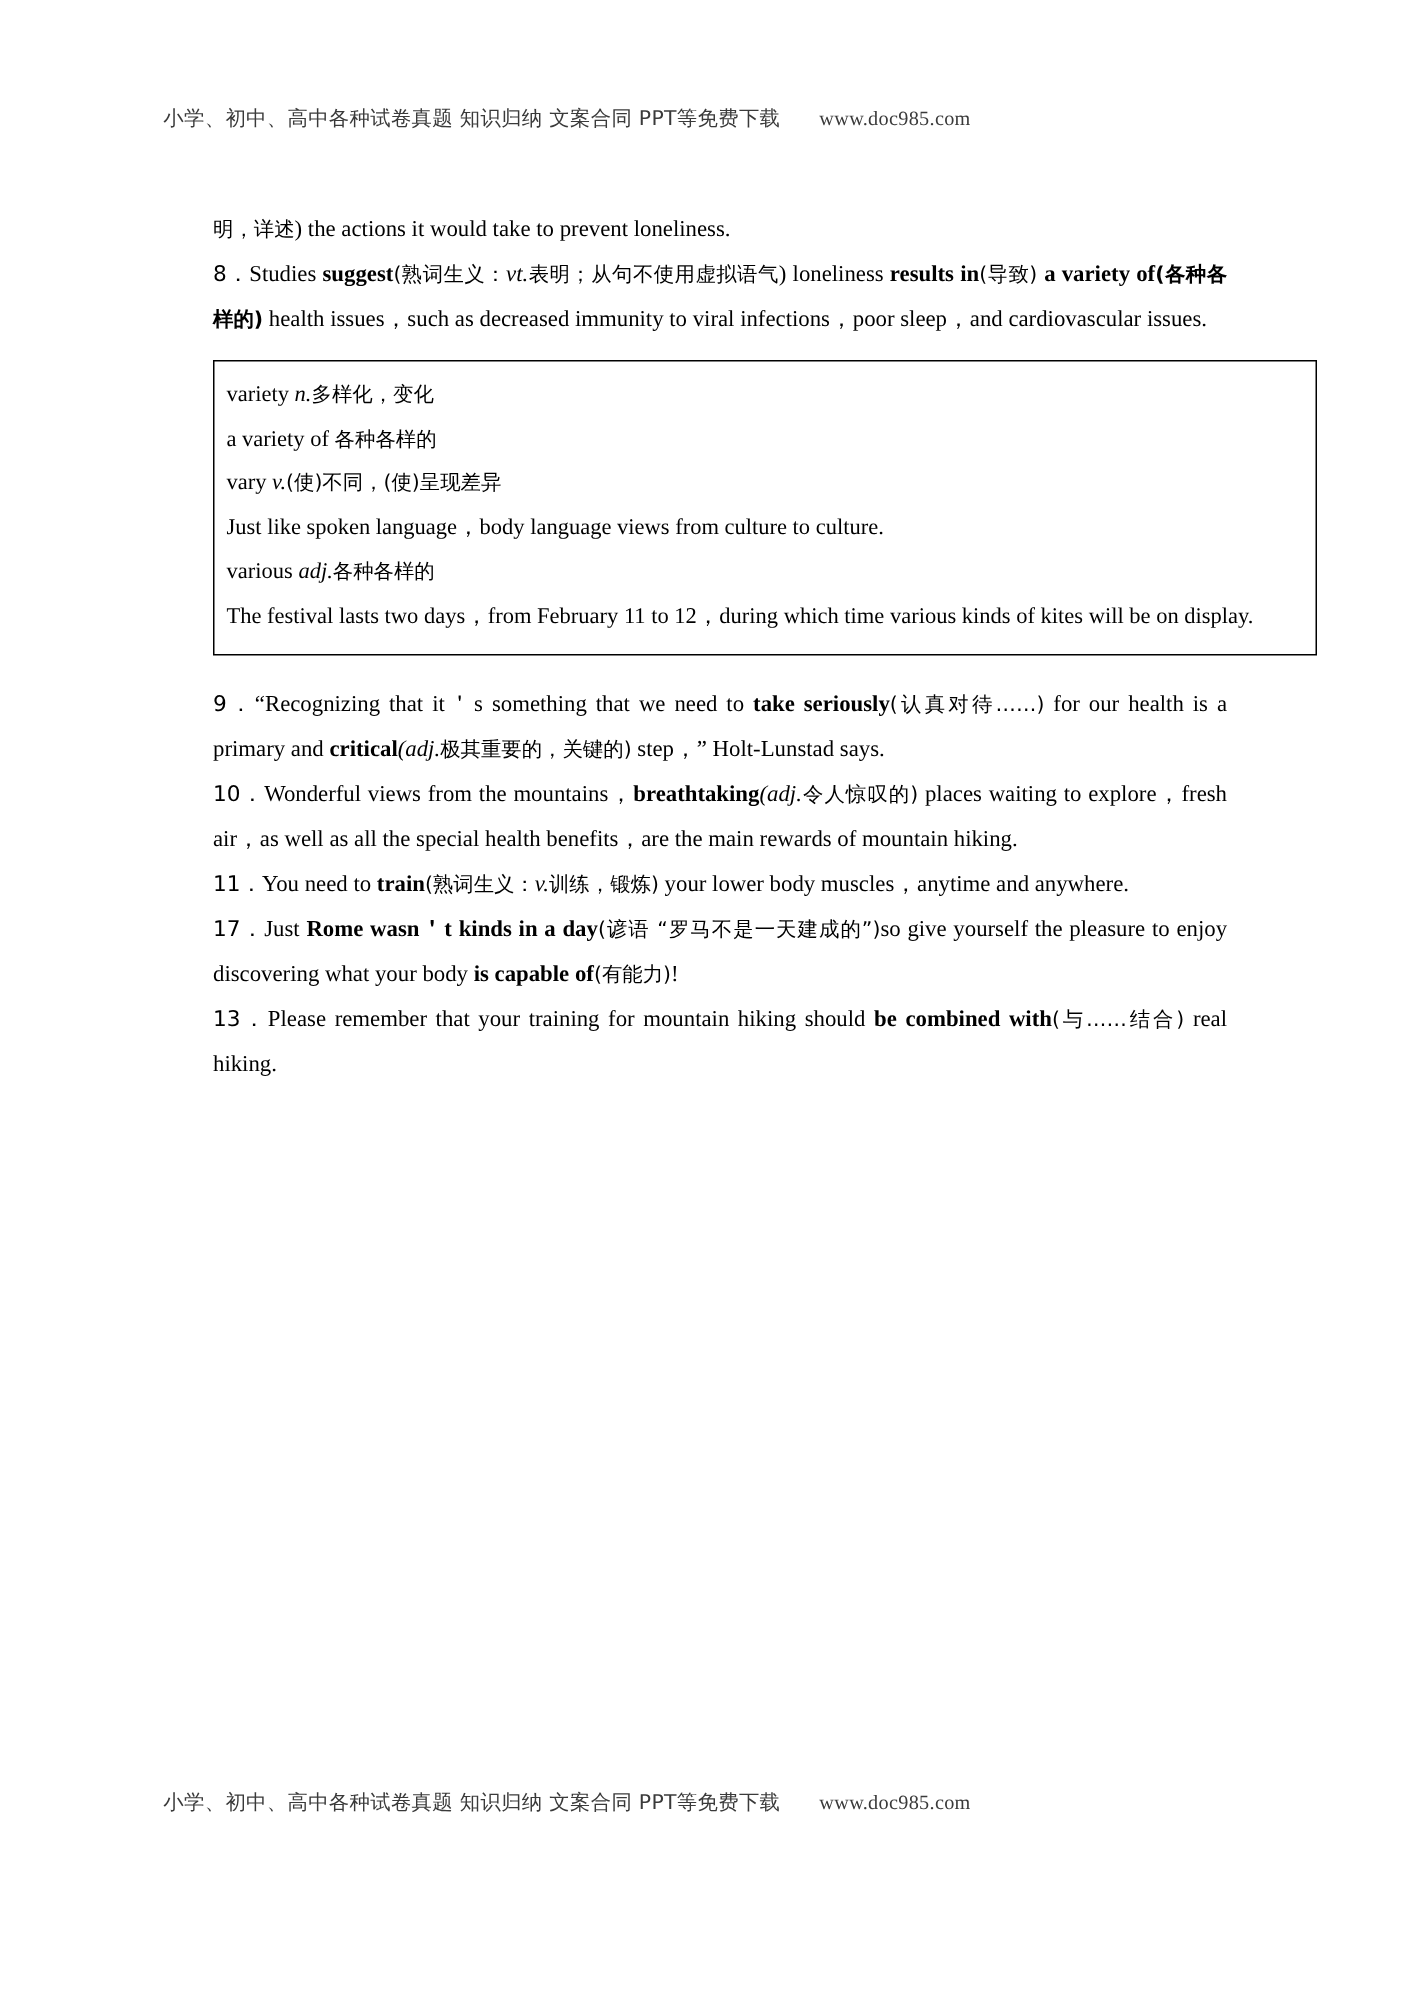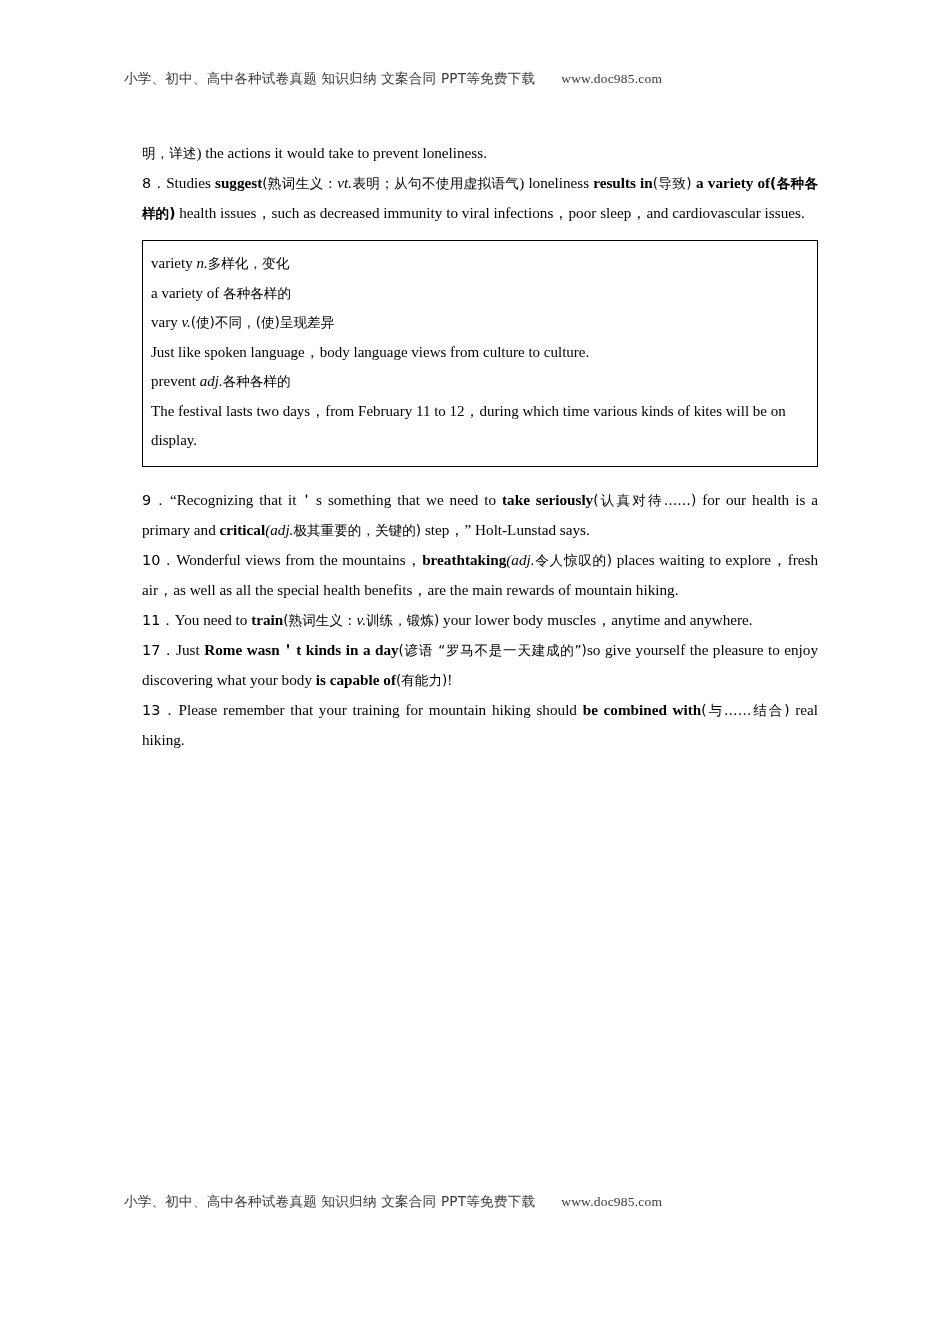--- a/index.html
+++ b/index.html
@@ -16,21 +16,21 @@
     overflow: hidden;
   }
   .page {
     position: relative;
     width: 950px;
     height: 1344px;
     box-sizing: border-box;
   }
   .header-note, .footer-note {
     position: absolute;
-    left: 16px;
+    left: 1px;
     width: 754px;
     text-align: center;
     font-family: "Liberation Sans", sans-serif;
     font-size: 13.5px;
     color: #3a3a3a;
     letter-spacing: 0.2px;
   }
   .header-note { top: 70px; }
   .footer-note { top: 1193px; }
   .header-note .site, .footer-note .site {
@@ -65,21 +65,21 @@
   .num {
     font-family: "DejaVu Sans", sans-serif;
     font-size: 14.4px;
   }
   .box {
     border: 1px solid #000000;
     margin-top: 12px;
     margin-bottom: 18px;
     padding: 8px 10px 10px 8px;
     box-sizing: border-box;
-    width: 676px;
+    width: 736px;
   }
   .box p {
     margin: 0;
     font-size: 15px;
     line-height: 29.5px;
     text-align: left;
   }
 </style>
 </head>
 <body>
@@ -94,21 +94,21 @@
 
     <p class="para"><span class="cn">明，详述</span><span>) the actions it would take to prevent loneliness.</span></p>
 
     <p class="para"><span class="num">8．</span><span>Studies </span><span class="b">suggest</span><span class="cn">(熟词生义：</span><span class="i">vt.</span><span class="cn">表明；从句不使用虚拟语气</span><span>) loneliness </span><span class="b">results in</span><span class="cn">(导致) </span><span class="b">a variety of</span><span class="cn-b">(各种各样的)</span><span> health issues，such as decreased immunity to viral infections，poor sleep，and cardiovascular issues.</span></p>
 
     <div class="box">
       <p><span>variety </span><span class="i">n.</span><span class="cn">多样化，变化</span></p>
       <p><span>a variety of </span><span class="cn">各种各样的</span></p>
       <p><span>vary </span><span class="i">v.</span><span class="cn">(使)不同，(使)呈现差异</span></p>
       <p>Just like spoken language，body language views from culture to culture.</p>
-      <p><span>prevent </span><span class="i">adj.</span><span class="cn">各种各样的</span></p>
+      <p><span>various </span><span class="i">adj.</span><span class="cn">各种各样的</span></p>
       <p>The festival lasts two days，from February 11 to 12，during which time various kinds of kites will be on display.</p>
     </div>
 
     <p class="para"><span class="num">9．</span><span>“Recognizing that it＇s something that we need to </span><span class="b">take seriously</span><span class="cn">(认真对待……)</span><span> for our health is a primary and </span><span class="b">critical</span><span class="i">(adj.</span><span class="cn">极其重要的，关键的)</span><span> step，” Holt-Lunstad says.</span></p>
 
     <p class="para"><span class="num">10．</span><span>Wonderful views from the mountains，</span><span class="b">breathtaking</span><span class="i">(adj.</span><span class="cn">令人惊叹的)</span><span> places waiting to explore，fresh air，as well as all the special health benefits，are the main rewards of mountain hiking.</span></p>
 
     <p class="para"><span class="num">11．</span><span>You need to </span><span class="b">train</span><span class="cn">(熟词生义：</span><span class="i">v.</span><span class="cn">训练，锻炼)</span><span> your lower body muscles，anytime and anywhere.</span></p>
 
     <p class="para"><span class="num">17．</span><span>Just </span><span class="b">Rome wasn＇t kinds in a day</span><span class="cn">(谚语 “罗马不是一天建成的”)</span><span>so give yourself the pleasure to enjoy discovering what your body </span><span class="b">is capable of</span><span class="cn">(有能力)</span><span>!</span></p>

